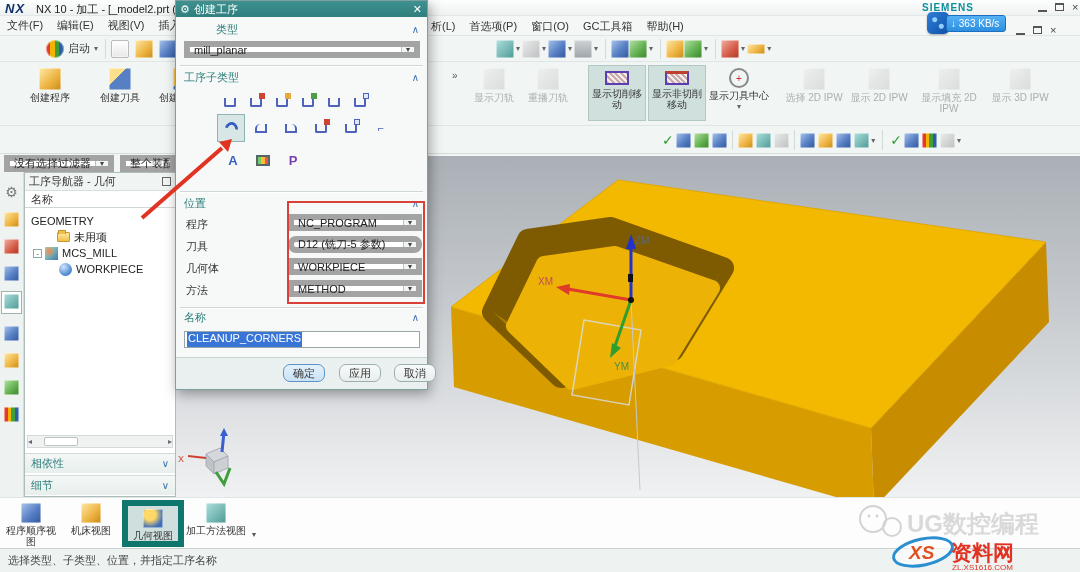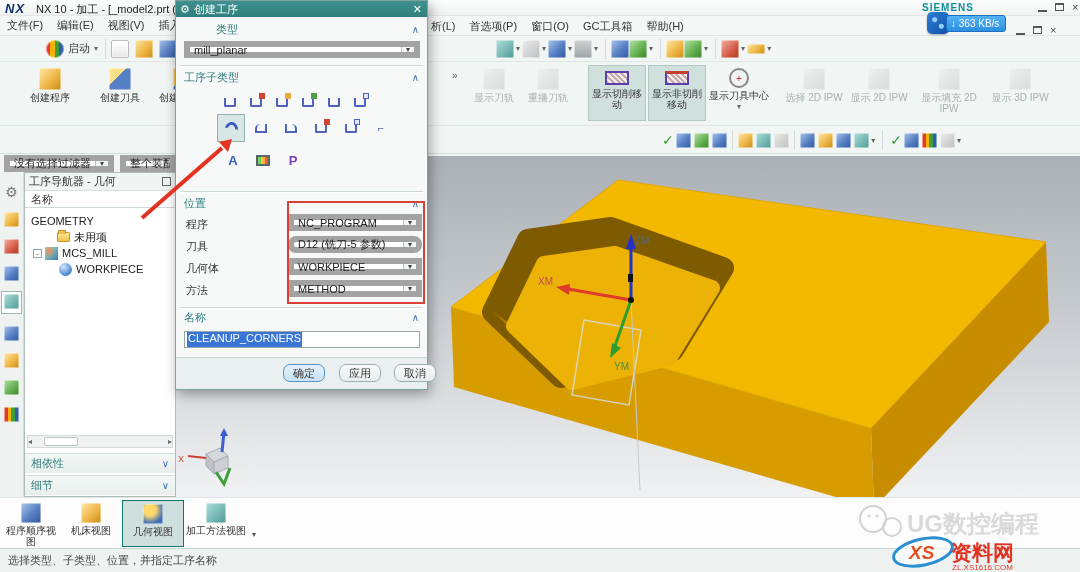--- a/index.html
+++ b/index.html
@@ -77,21 +77,21 @@
   .wp-ic{border-radius:50%;background:radial-gradient(circle at 35% 30%,#cfe6ff,#4a84cc 70%);}
   #nav-hscroll{position:absolute;left:2px;top:262px;width:146px;height:13px;background:#f0f2f2;border:1px solid #d4dada;display:flex;align-items:center;justify-content:space-between;font-size:8px;color:#667;}
   #nav-hthumb{position:absolute;left:16px;top:1px;width:34px;height:9px;background:#fff;border:1px solid #b9c4c2;border-radius:2px;}
   .navsec{position:absolute;left:0;width:150px;height:20px;background:linear-gradient(#f4f8f7,#e7eeec);border-top:1px solid #d2dcda;display:flex;align-items:center;padding:0 6px;color:#2b7d7b;}
   .navsec .chev{margin-left:auto;color:#3a6fb0;font-size:10px;}
 
   
   #tabsbar{position:absolute;left:0;top:497px;width:1080px;height:51px;background:#fdfdfd;border-top:1px solid #e0e6e5;z-index:7;}
   .vtab{position:absolute;top:2px;height:47px;display:flex;flex-direction:column;align-items:center;font-size:10px;line-height:11px;text-align:center;color:#333;}
   .vtab .ic{width:20px;height:20px;margin:3px 0 2px;}
-  .vtab.active{background:#cfdfdd;border:1px solid #0f766e;}
+  .vtab.active{background:#cfdfdd;border:6px solid #0f766e;}
   #tab-more{position:absolute;left:252px;top:32px;font-size:8px;color:#555;}
   #statusbar{position:absolute;left:0;top:548px;width:1080px;height:24px;background:#eef3f2;border-top:1px solid #c9d4d2;z-index:7;display:flex;align-items:center;padding-left:8px;color:#444;}
 
   
   #viewport{position:absolute;left:176px;top:156px;width:904px;height:392px;z-index:1;background:linear-gradient(#aab0b6 0%,#c6cace 38%,#e4e6e8 72%,#fbfbfb 100%);}
 
   
   #dialog{position:absolute;left:175px;top:0;width:253px;height:390px;background:#f6f9f8;border:1px solid #7fa0a0;box-shadow:2px 4px 12px rgba(0,0,0,.35);z-index:30;}
   #dlg-title{position:absolute;left:0;top:0;width:251px;height:16px;background:linear-gradient(#3f918f,#2e7f7d);display:flex;align-items:center;color:#fff;font-size:11px;}
   #dlg-title .gear{color:#fff;font-size:11px;margin:0 4px;}

